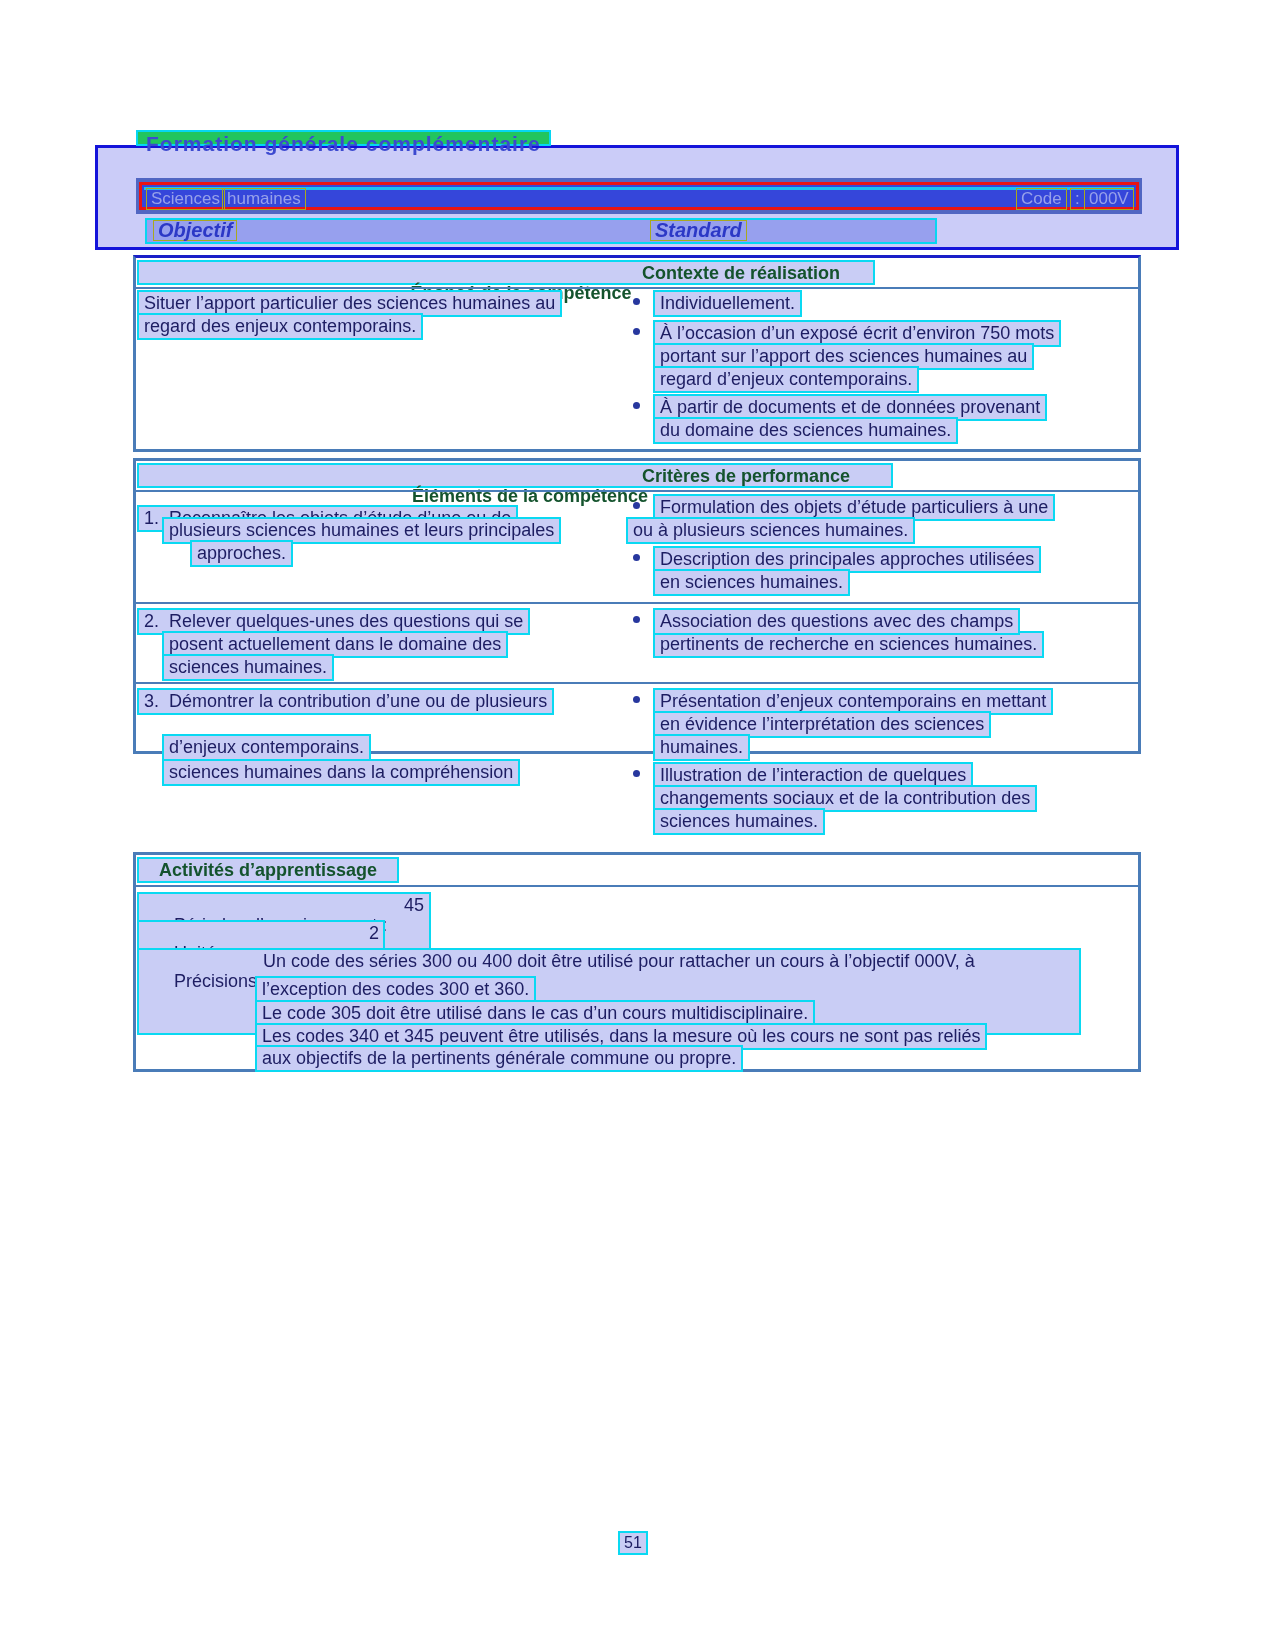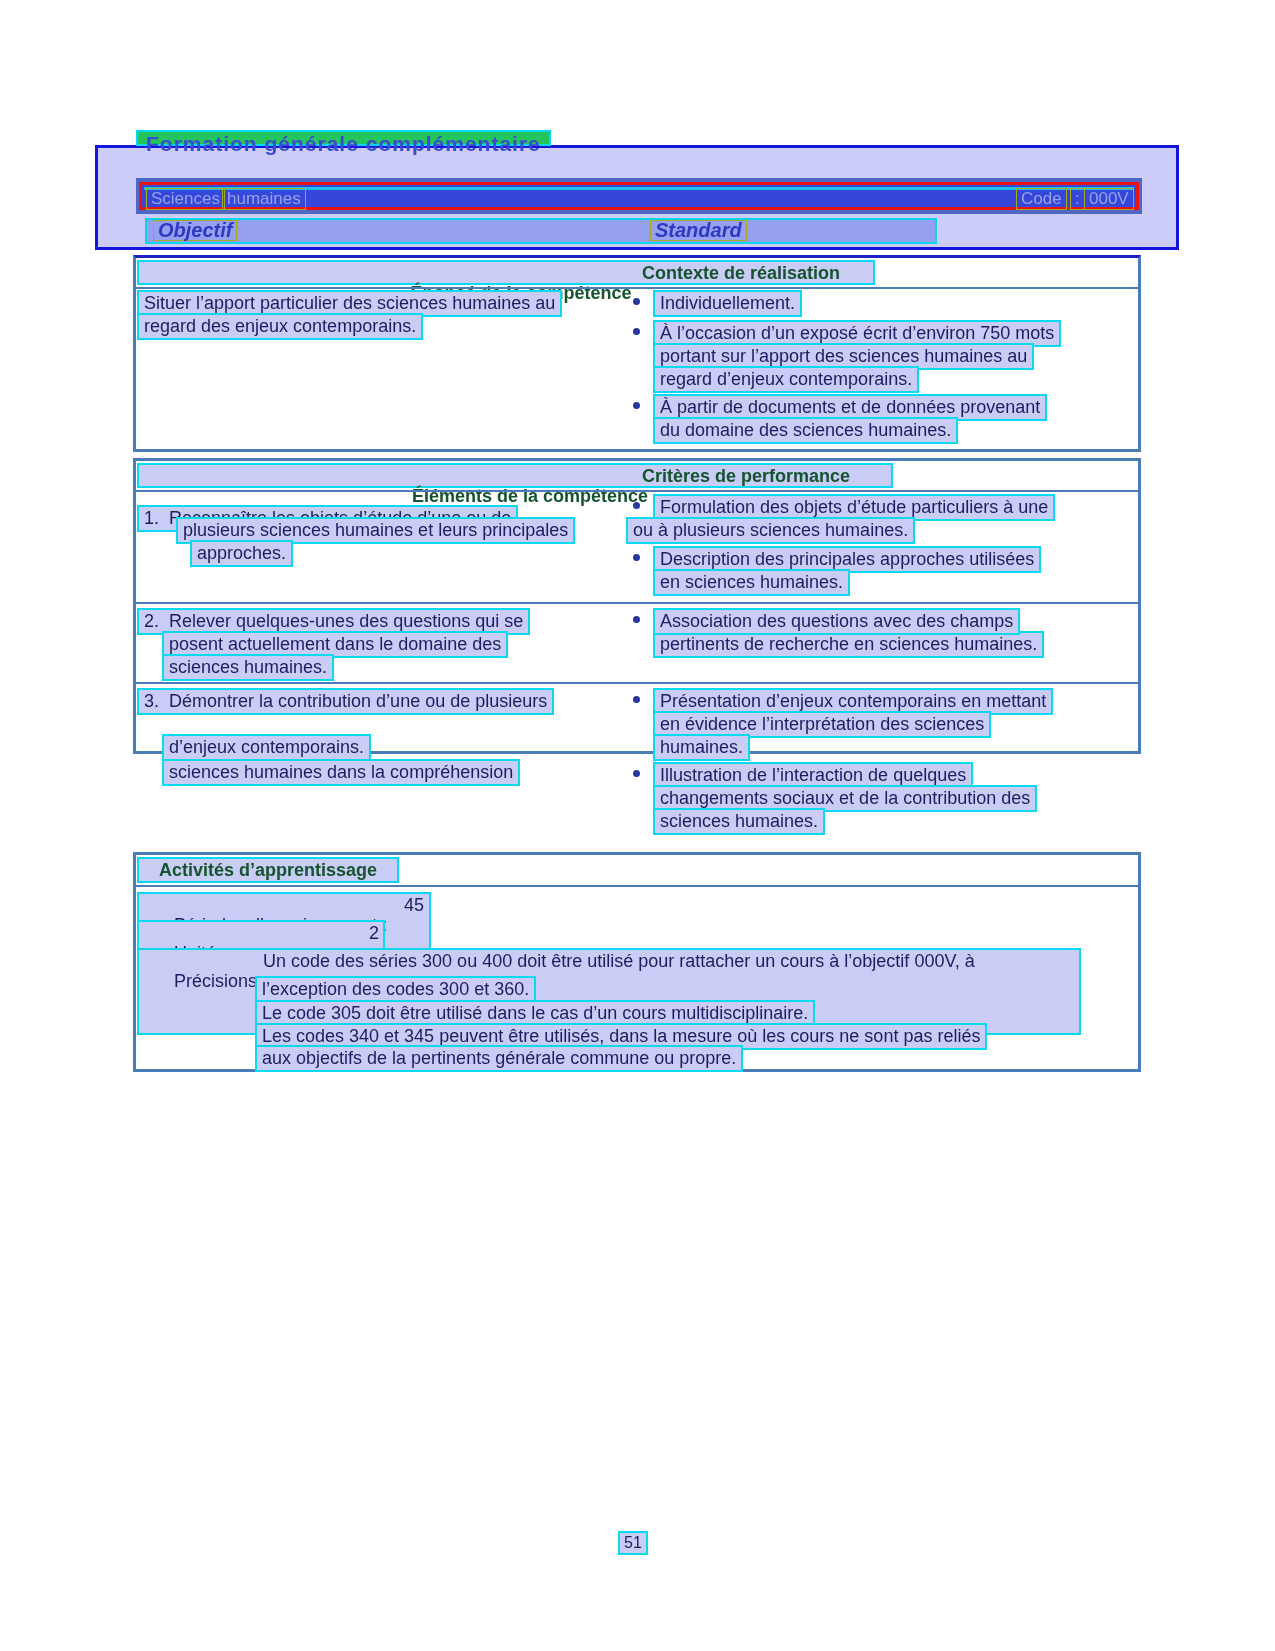--- a/index.html
+++ b/index.html
@@ -92,21 +92,21 @@
   </div>
 
   <div class="tbl" style="left:133px;top:458px;width:1008px;height:296px;">
     <div class="hl bold" style="left:1px;top:2px;width:756px;height:25px;">
       <span>Éléments de la compétence</span>
       <span style="position:absolute;left:503px;top:1px;">Critères de performance</span>
     </div>
     <div class="sep" style="top:29px;"></div>
 
     <span class="hl" style="left:1px;top:44px;">1.  Reconnaître les objets d’étude d’une ou de</span>
-    <span class="hl" style="left:26px;top:56px;margin-left:14px;">plusieurs sciences humaines et leurs principales</span>
+    <span class="hl" style="left:26px;top:56px;">plusieurs sciences humaines et leurs principales</span>
     <span class="hl" style="left:26px;top:79px;margin-left:28px;">approches.</span>
 
     <span class="dot" style="left:497px;top:41px;"></span>
     <span class="hl" style="left:517px;top:33px;">Formulation des objets d’étude particuliers à une</span>
     <span class="hl" style="left:490px;top:56px;">ou à plusieurs sciences humaines.</span>
     <span class="dot" style="left:497px;top:93px;"></span>
     <span class="hl" style="left:517px;top:85px;">Description des principales approches utilisées</span>
     <span class="hl" style="left:517px;top:108px;">en sciences humaines.</span>
 
     <div class="sep" style="top:141px;"></div>

